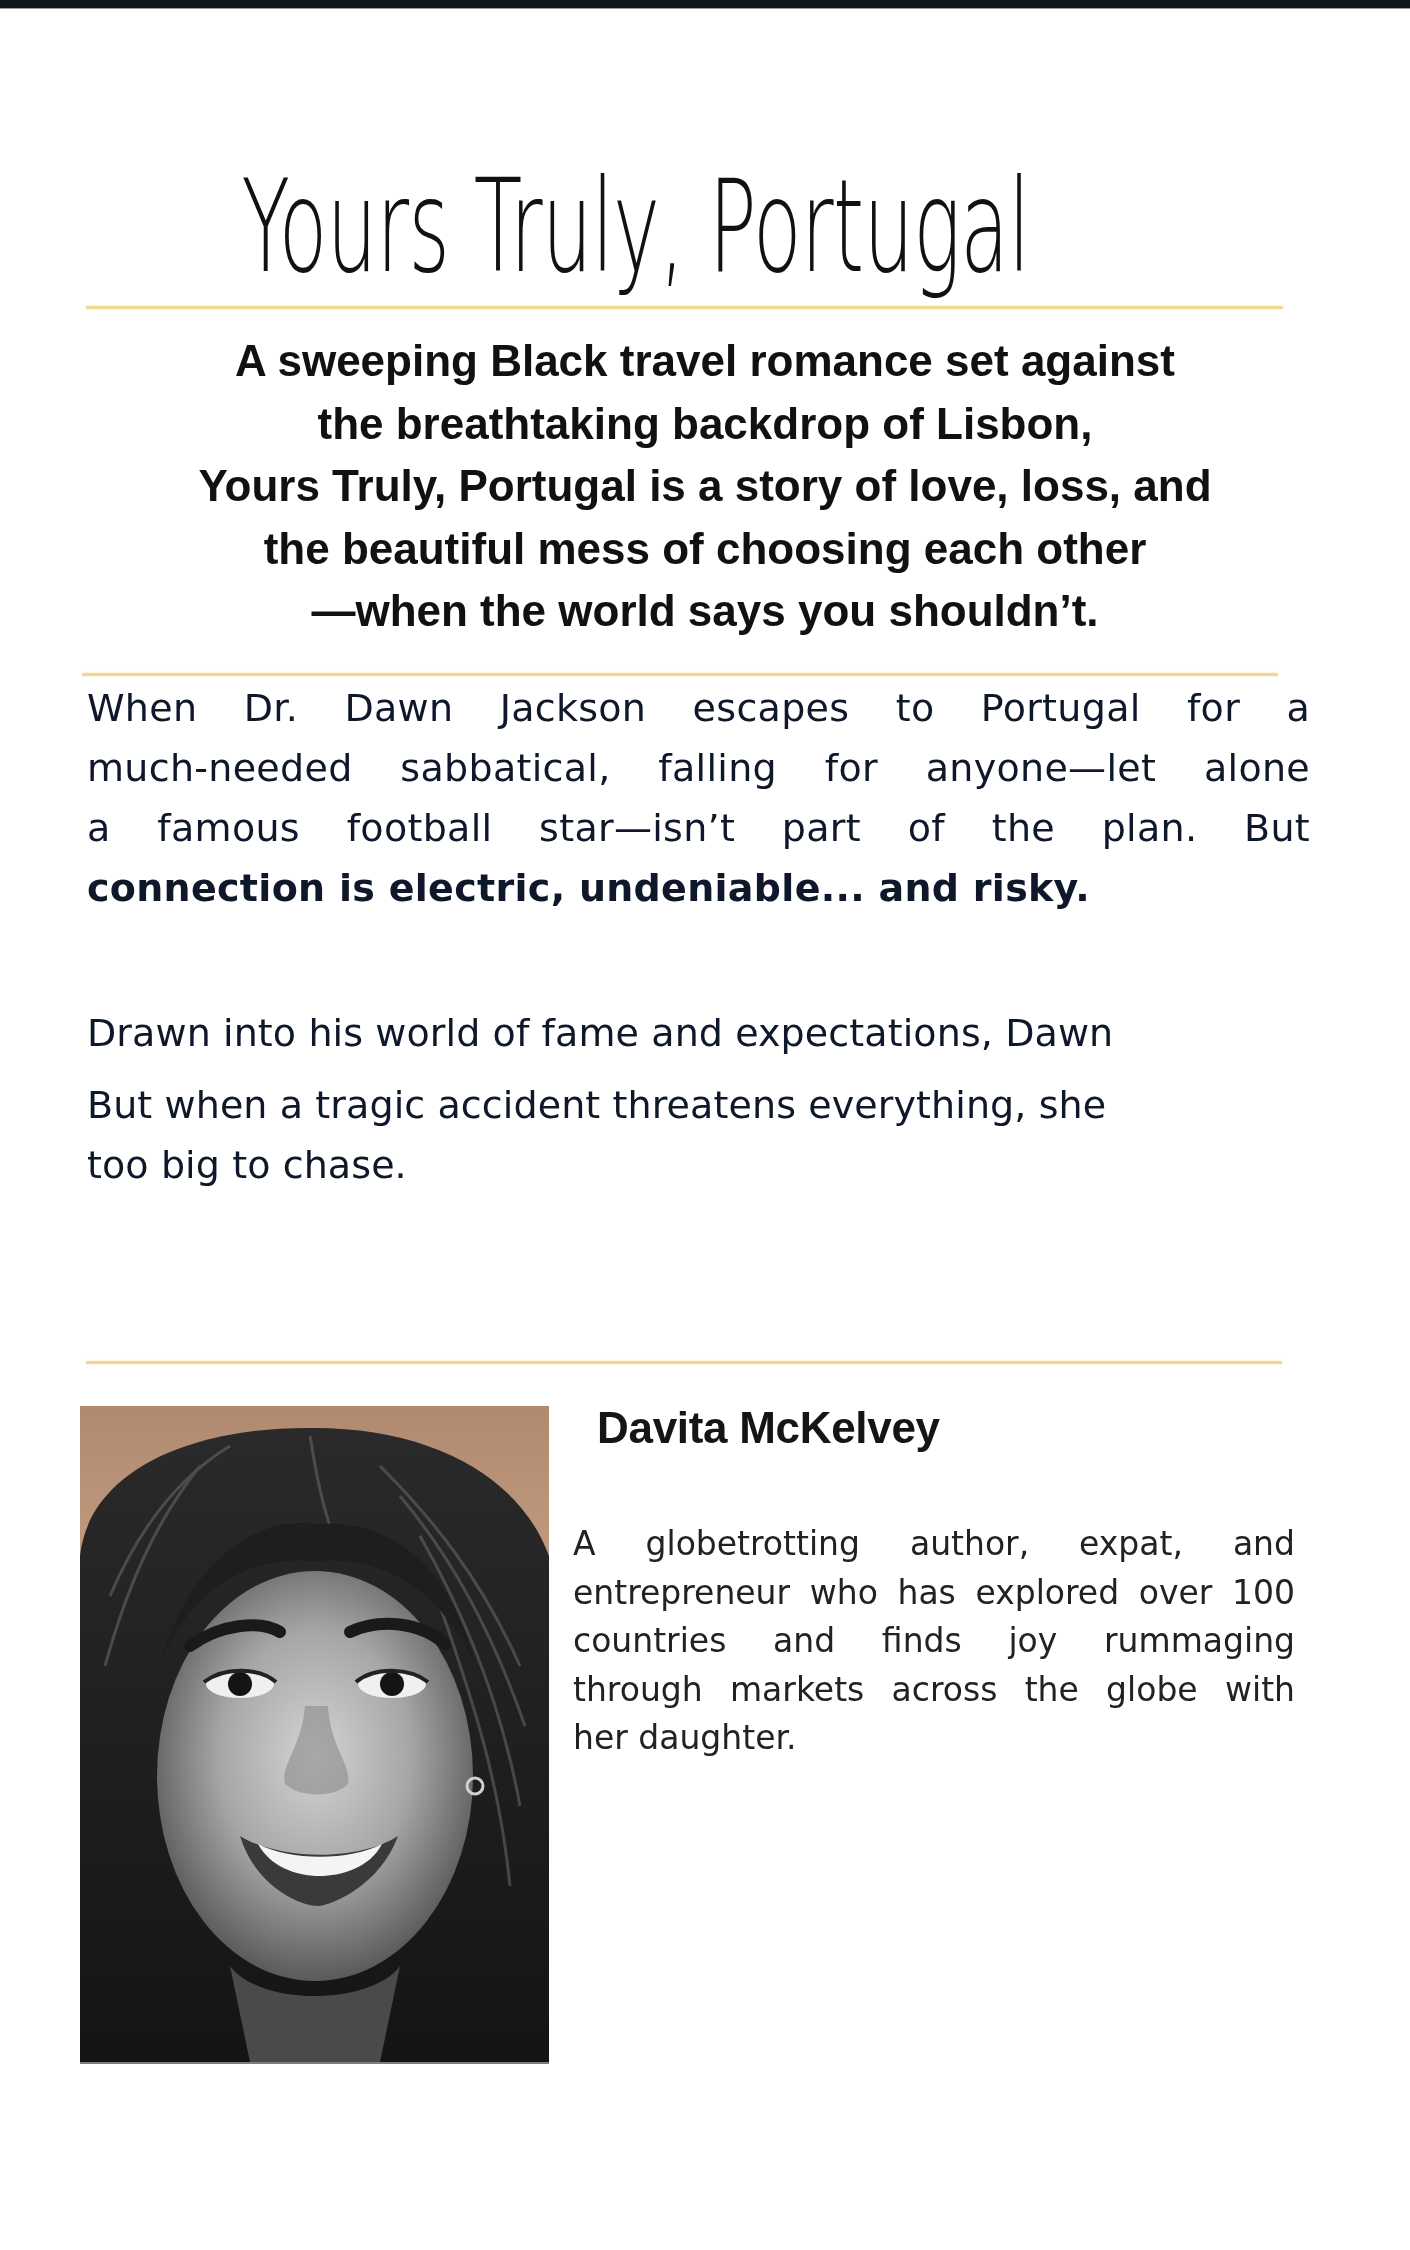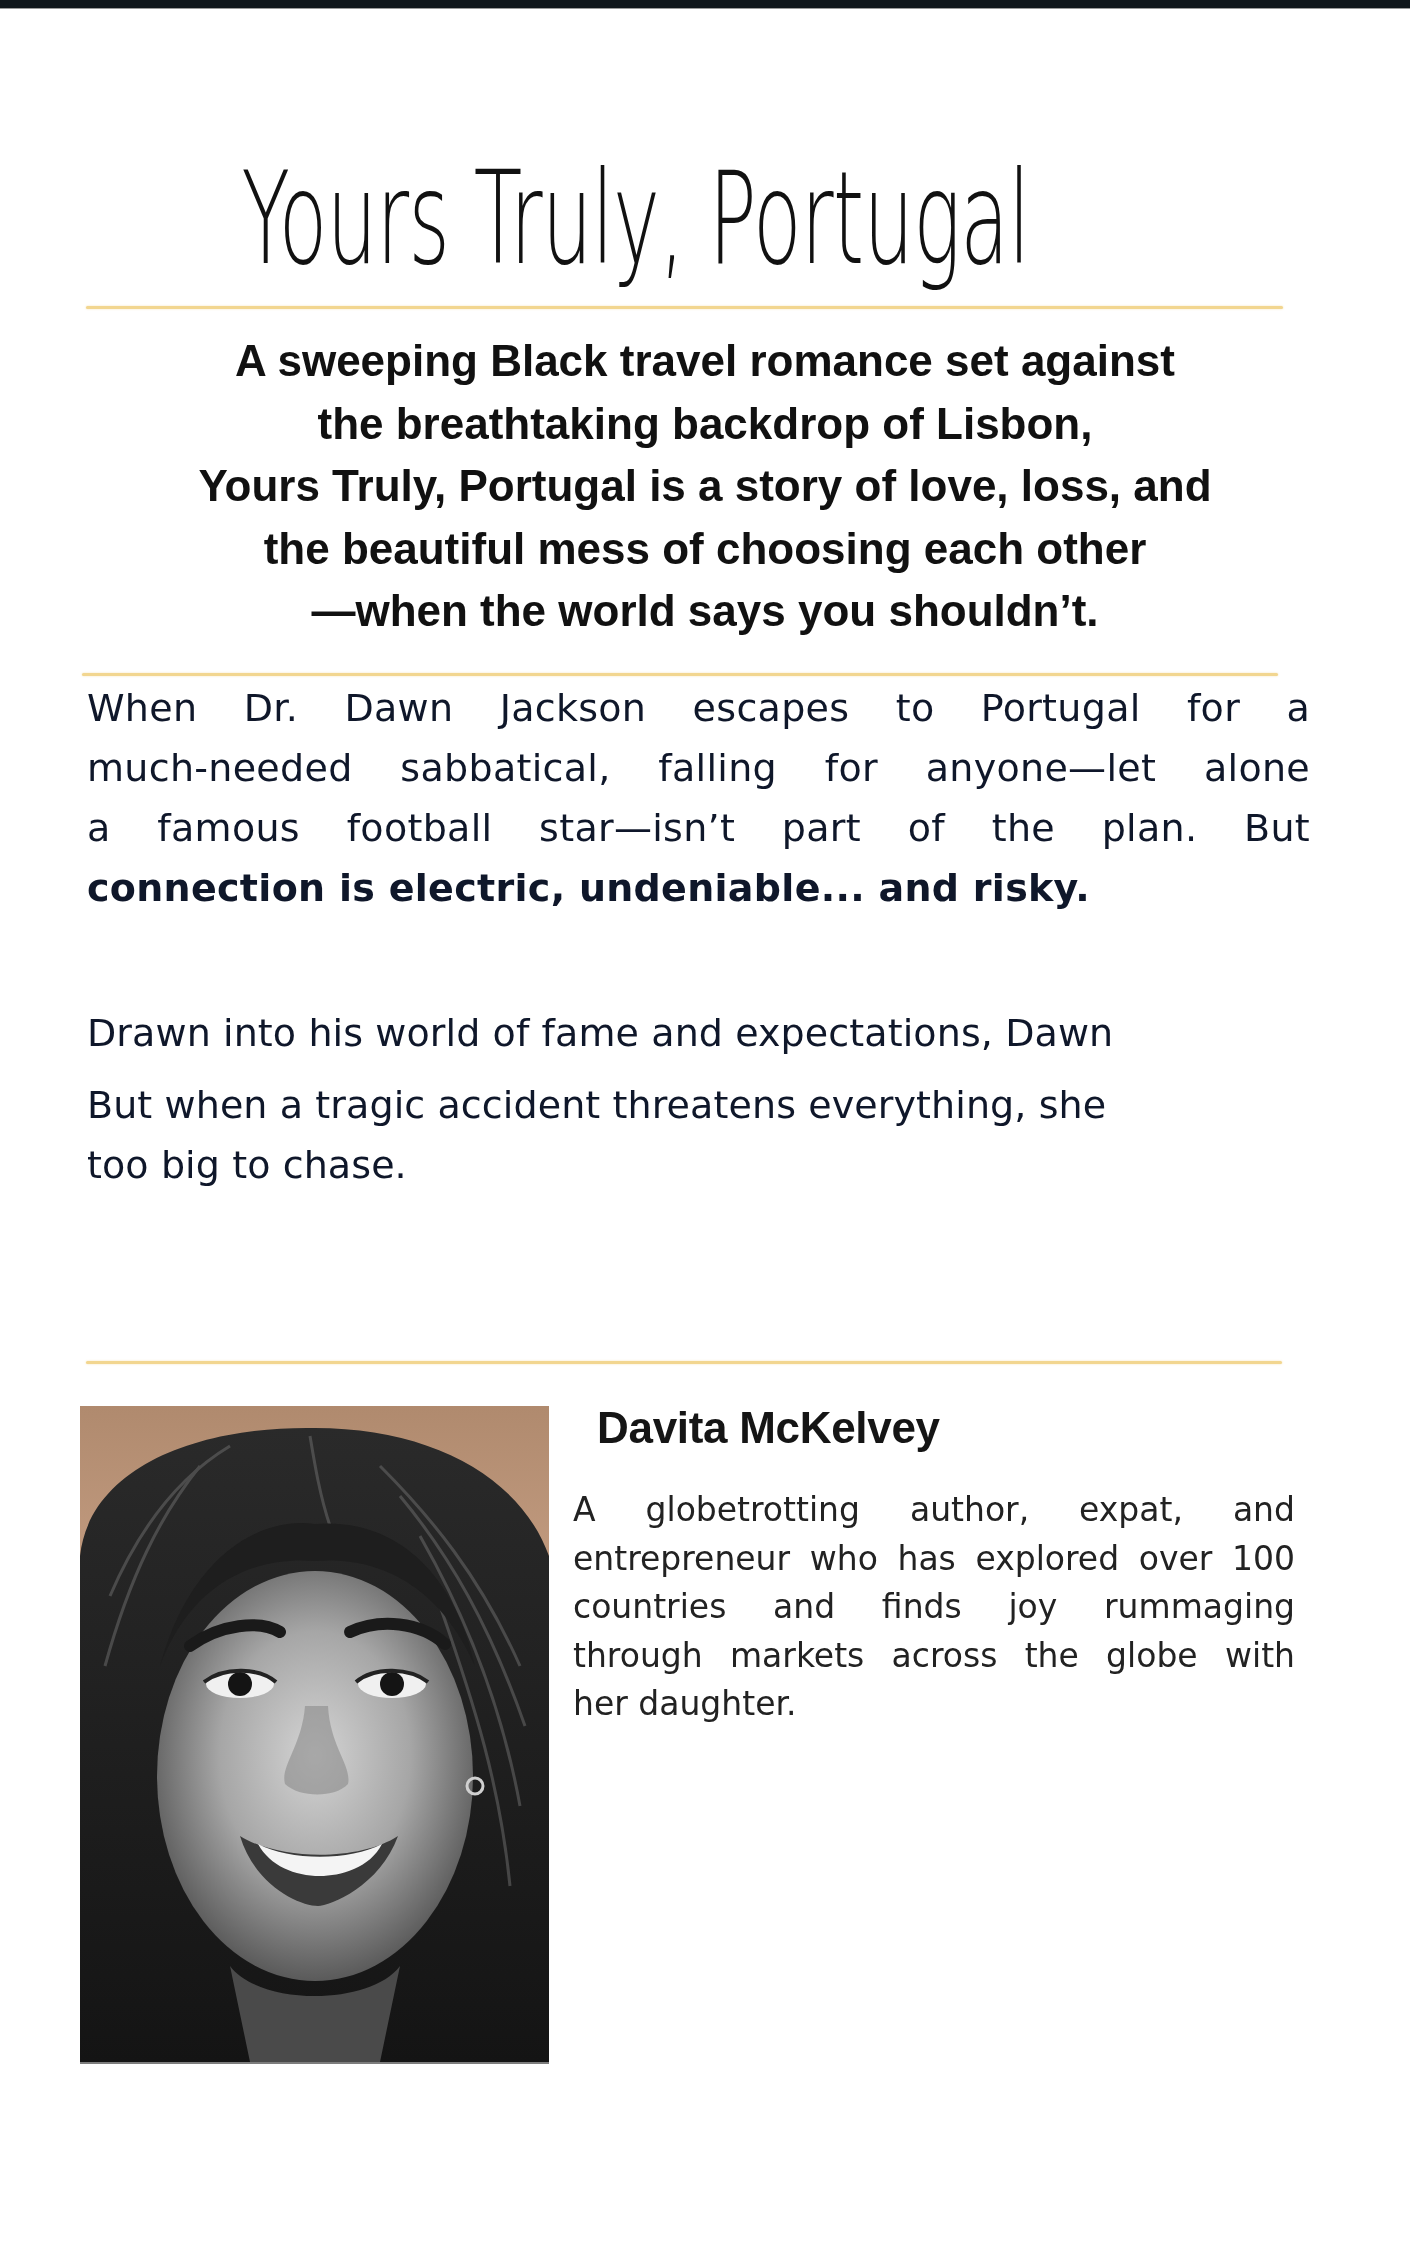--- a/index.html
+++ b/index.html
@@ -19,21 +19,21 @@
       position: absolute;
       left: 0; top: 0;
       width: 1410px;
       height: 8px;
       background: #10161b;
       border-bottom: 1px solid #9a9a9a;
     }
     .title-wrap {
       position: absolute;
       left: 0;
-      top: 144px;
+      top: 152px;
       width: 1272px;
       height: 160px;
       text-align: center;
       overflow: visible;
       text-decoration: underline;
     }
     .title {
       display: inline-block;
       font-family: "DejaVu Sans", sans-serif;
       font-weight: 200;
@@ -135,21 +135,21 @@
       font-weight: 700;
       font-size: 44px;
       line-height: 60px;
       color: #151515;
       letter-spacing: -0.3px;
       margin-left: 24px;
     }
     .author-bio {
       position: absolute;
       left: 573px;
-      top: 1486px;
+      top: 1520px;
       width: 722px;
       font-family: "DejaVu Sans", sans-serif;
       font-size: 33px;
       line-height: 48.5px;
       color: #222;
     }
     .author-bio .line {
       display: block;
       white-space: nowrap;
       text-align: justify;

